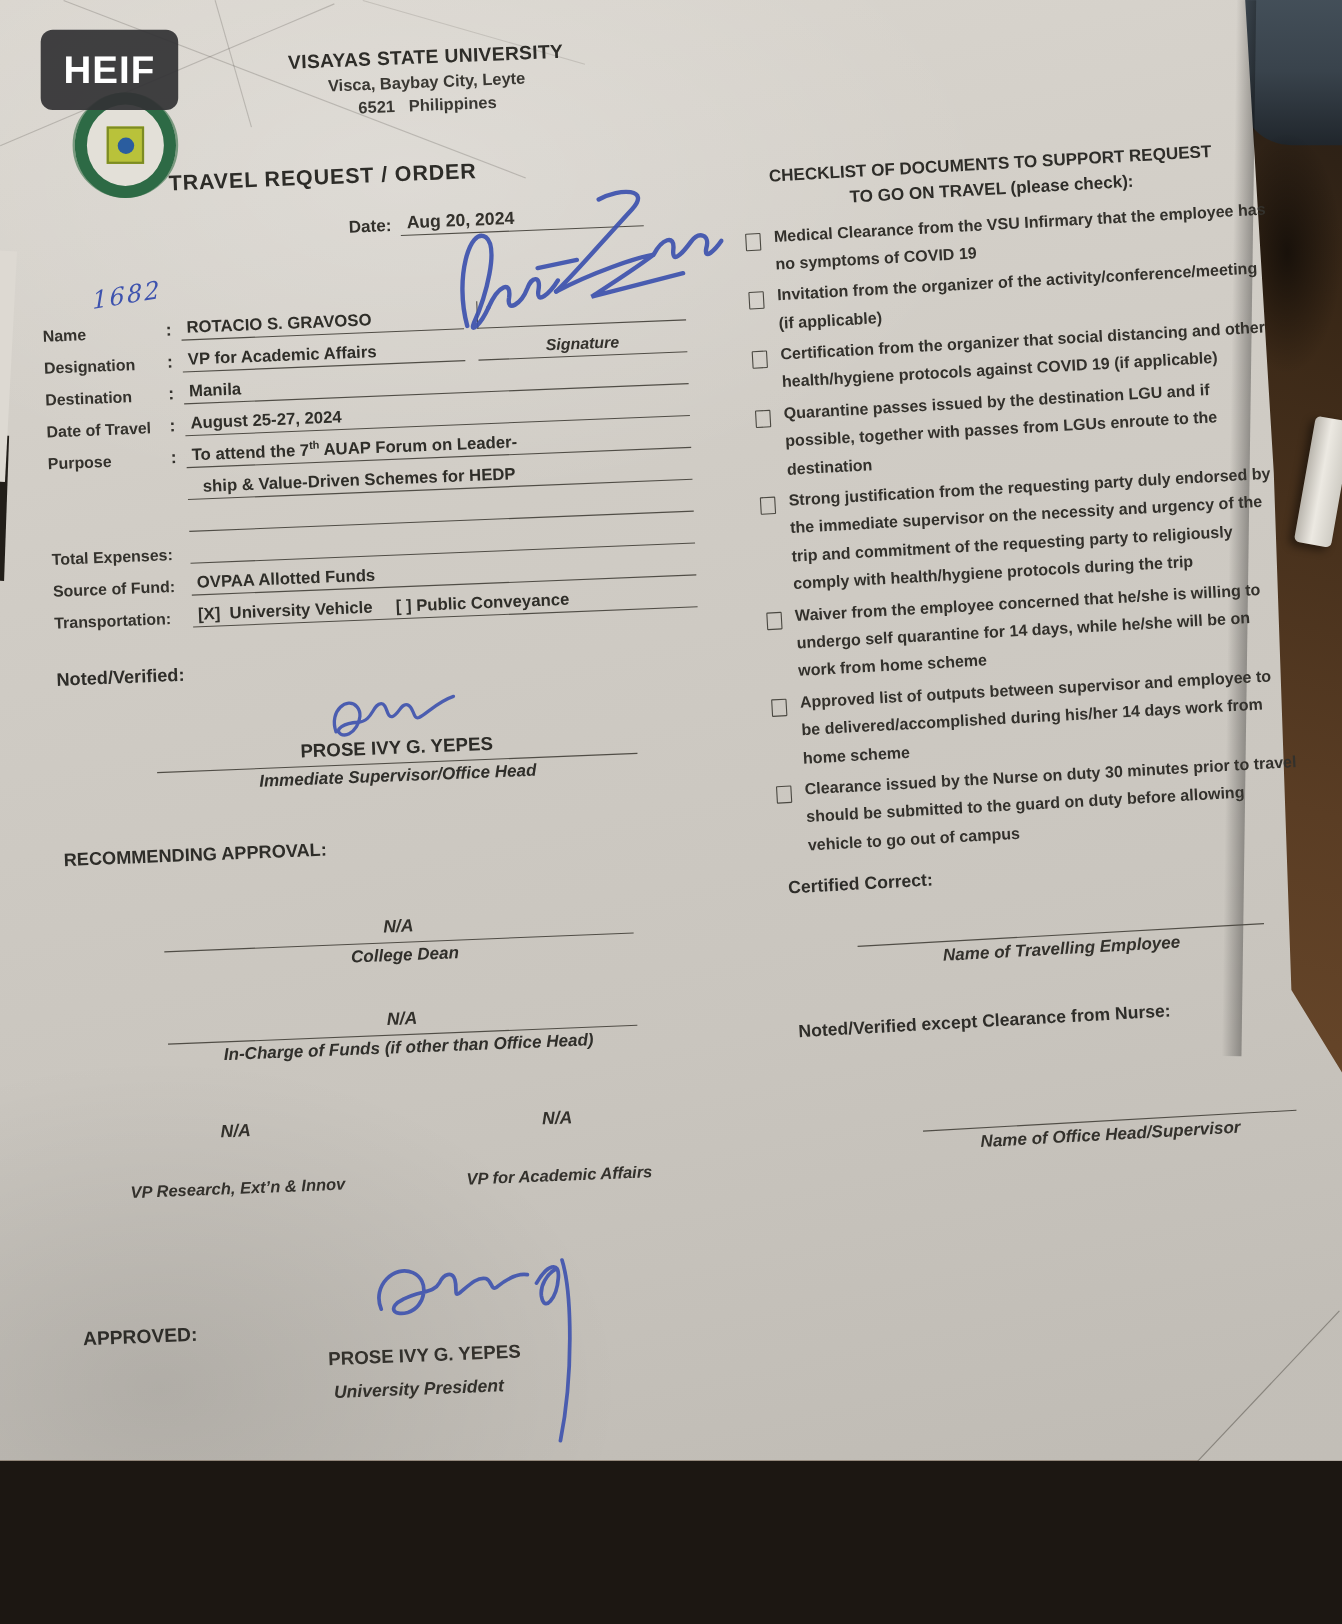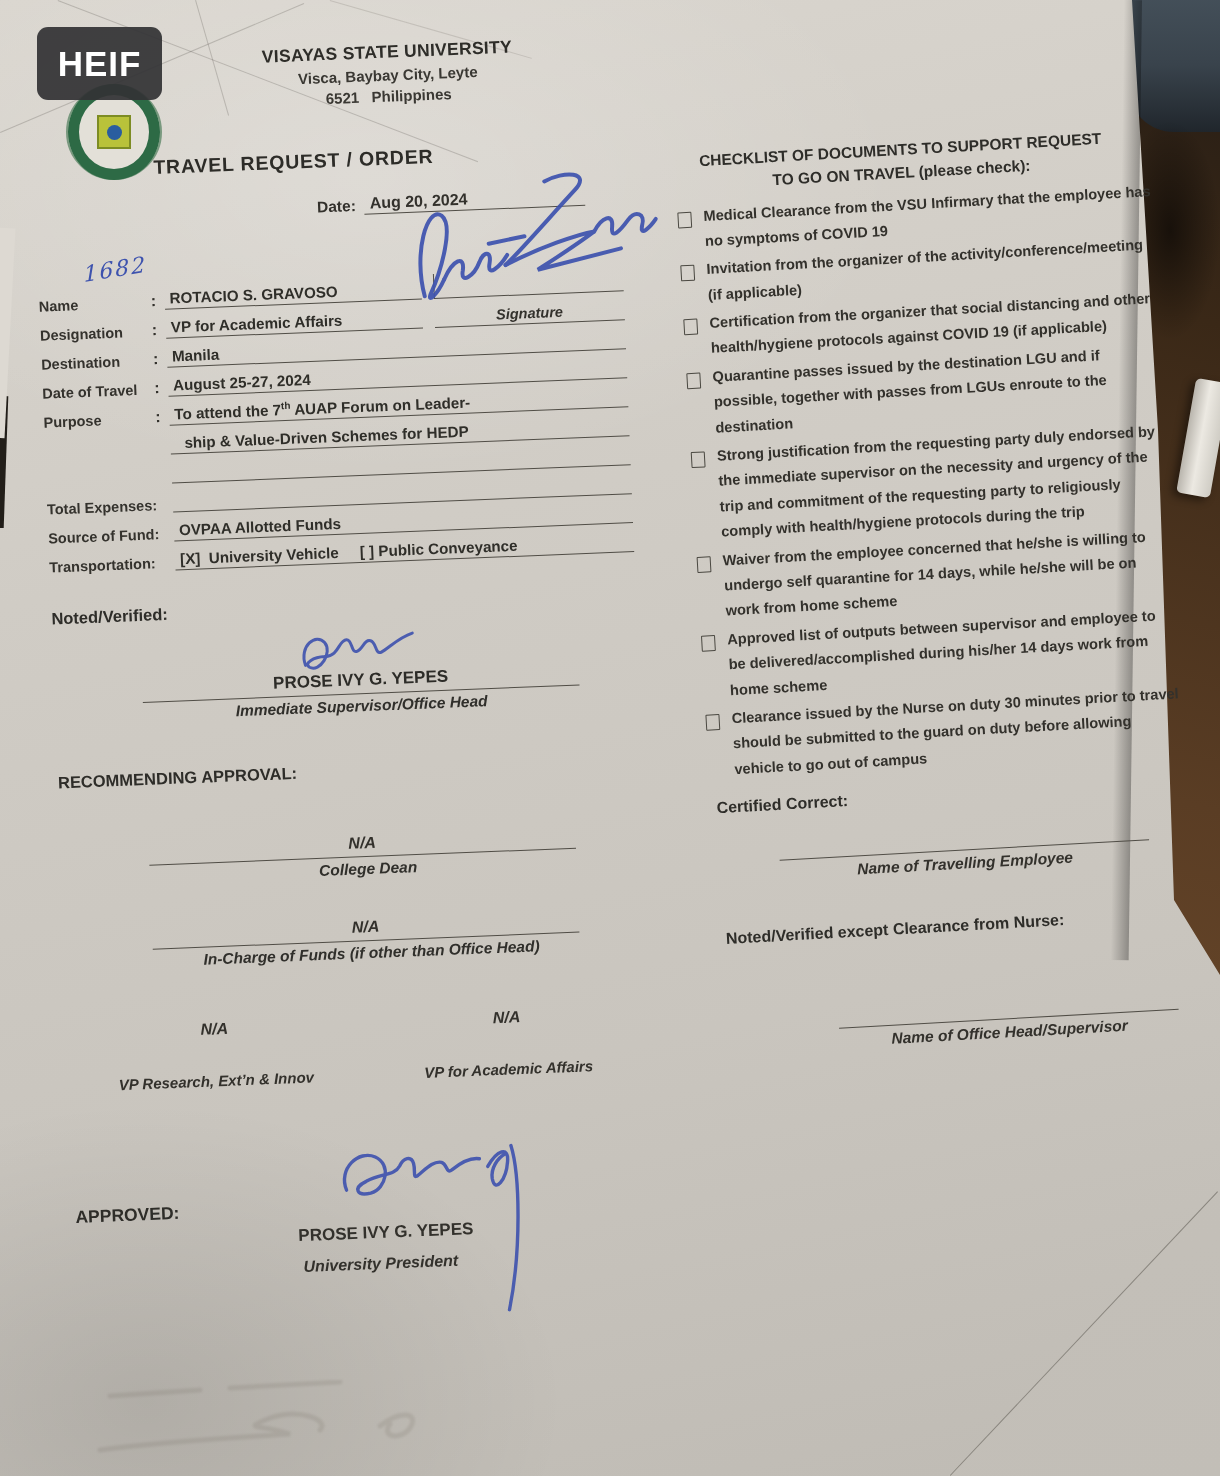--- a/index.html
+++ b/index.html
@@ -1,16 +1,16 @@
 <!DOCTYPE html>
 <html><head>
 <meta charset="utf-8">
 <style>
   html,body{margin:0;padding:0;background:#1c1712;}
-  .canvas{position:relative;width:1220px;height:1476px;overflow:hidden;
+  .canvas{position:relative;width:1220px;height:1328px;overflow:hidden;
           font-family:"Liberation Sans",sans-serif;color:#33312c;}
   
   .desk{position:absolute;inset:0;background:linear-gradient(195deg,#241c15 0%,#3a2817 18%,#5a3d24 45%,#6e4b2c 70%,#7a5533 100%);}
   .desk-object{position:absolute;left:1128px;top:-18px;width:120px;height:150px;background:linear-gradient(180deg,#46525c 0%,#39434c 55%,#20262c 100%);border-bottom-left-radius:46px;}
   .desk-shadow{position:absolute;left:1120px;top:120px;width:100px;height:220px;background:radial-gradient(closest-side,rgba(0,0,0,.55),rgba(0,0,0,0));}
   .rolled-paper{position:absolute;left:1186px;top:380px;width:34px;height:116px;background:linear-gradient(90deg,#b9b5ad,#ece9e2 45%,#cfccc4);border-radius:5px;transform:rotate(10deg);box-shadow:-4px 4px 8px rgba(0,0,0,.45);}
   
   .paper{position:absolute;inset:0;
     background:
       radial-gradient(900px 500px at 30% 12%, rgba(255,255,255,.20), rgba(255,255,255,0) 60%),

